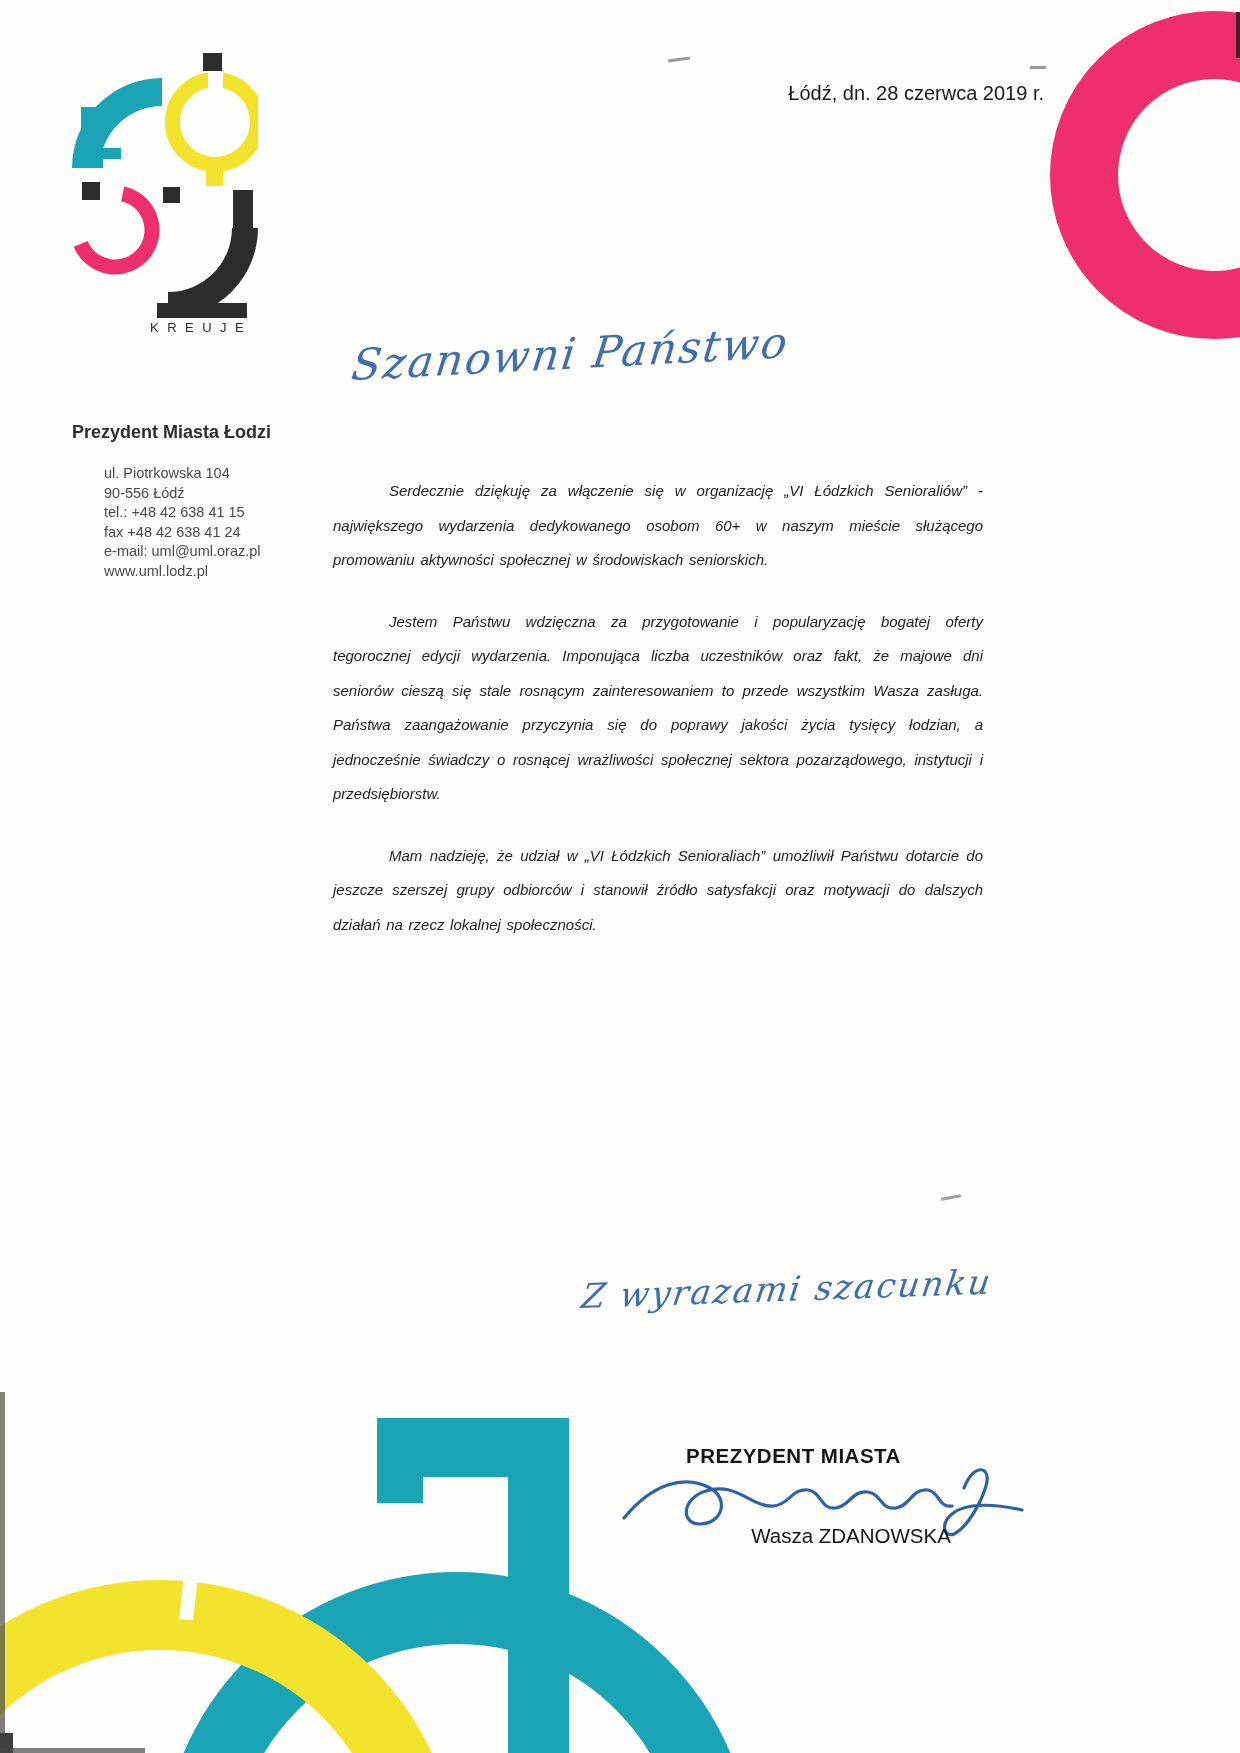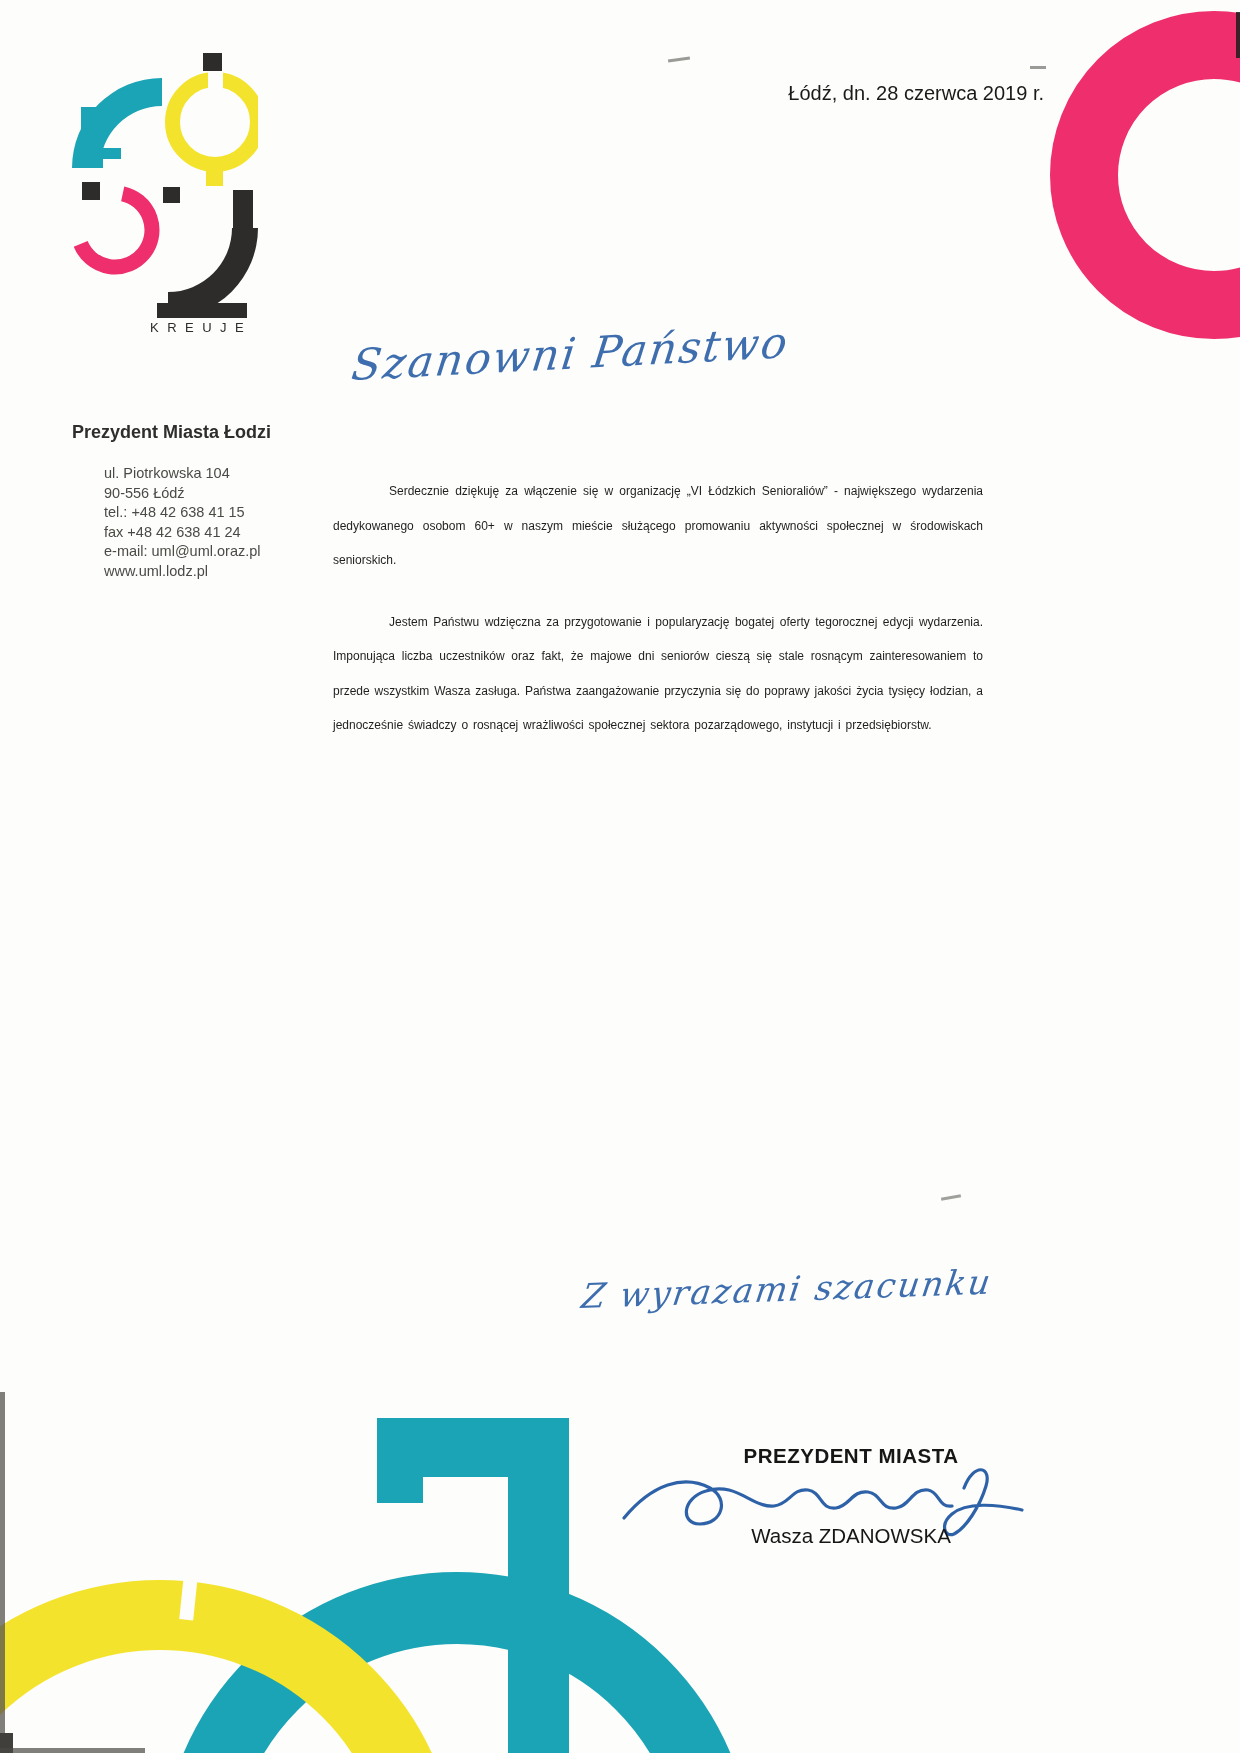--- a/index.html
+++ b/index.html
@@ -67,32 +67,33 @@
     transform-origin:left center;
     opacity:.92;
   }
 
   
   .body-block{
     left:333px;top:474px;width:658px;
   }
   .body-block p{
     margin:0 8px 27px 0;
-    font-size:12px;line-height:34.5px;
+    font-size:15px;line-height:34.5px;
     text-align:justify;
     text-indent:56px;
     word-spacing:1.5px;
     color:var(--text);
+    font-style:italic;
   }
 
   
   .sig-title{
     left:686px;top:1444px;width:330px;
     font-size:20.5px;font-weight:bold;letter-spacing:.5px;
-    text-align:center;color:#161616;
+    text-align:left;color:#161616;
   }
   .sig-name{
     left:686px;top:1524px;width:330px;
     font-size:20.5px;text-align:center;color:#161616;
   }
 
   .f-teal{fill:var(--teal);}
   .f-yellow{fill:var(--yellow);}
   .f-black{fill:var(--logo-black);}
   .s-teal{stroke:var(--teal);fill:none;}
@@ -143,20 +144,21 @@
     <div>www.uml.lodz.pl</div>
   </div>
 
   <div class="abs date-line">Łódź, dn. 28 czerwca 2019 r.</div>
 
   <div class="abs handwriting salutation">Szanowni Państwo</div>
 
   <div class="abs body-block">
     <p>Serdecznie dziękuję za włączenie się w organizację „VI Łódzkich Senioraliów” - największego wydarzenia dedykowanego osobom 60+ w naszym mieście służącego promowaniu aktywności społecznej w środowiskach seniorskich.</p>
     <p>Jestem Państwu wdzięczna za przygotowanie i popularyzację bogatej oferty tegorocznej edycji wydarzenia. Imponująca liczba uczestników oraz fakt, że majowe dni seniorów cieszą się stale rosnącym zainteresowaniem to przede wszystkim Wasza zasługa. Państwa zaangażowanie przyczynia się do poprawy jakości życia tysięcy łodzian, a jednocześnie świadczy o rosnącej wrażliwości społecznej sektora pozarządowego, instytucji i przedsiębiorstw.</p>
+    <p>Mam nadzieję, że udział w „VI Łódzkich Senioraliach” umożliwił Państwu dotarcie do jeszcze szerszej grupy odbiorców i stanowił źródło satysfakcji oraz motywacji do dalszych działań na rzecz lokalnej społeczności.</p>
   </div>
 
   <div class="abs handwriting closing">Z wyrazami szacunku</div>
 
   <div class="abs sig-title">PREZYDENT MIASTA</div>
   <svg class="abs" style="left:618px;top:1458px;" width="420" height="82" viewBox="0 0 420 82" aria-hidden="true">
     <path class="s-ink" stroke-width="3.2" d="M 6,60 C 34,26 66,16 92,30 C 112,41 104,66 82,66 C 62,66 64,40 88,33 C 118,23 134,50 156,48 C 172,46 174,30 190,32 C 204,34 202,52 218,50 C 232,48 234,32 250,34 C 264,36 262,52 278,50 C 292,48 294,30 310,32 C 322,34 320,50 334,48"></path>
     <path class="s-ink" stroke-width="3.2" d="M 346,30 C 356,4 374,8 368,28 C 362,48 348,70 336,76 C 326,80 322,66 334,56 C 348,44 378,46 404,52"></path>
   </svg>
   <div class="abs sig-name">Wasza ZDANOWSKA</div>

